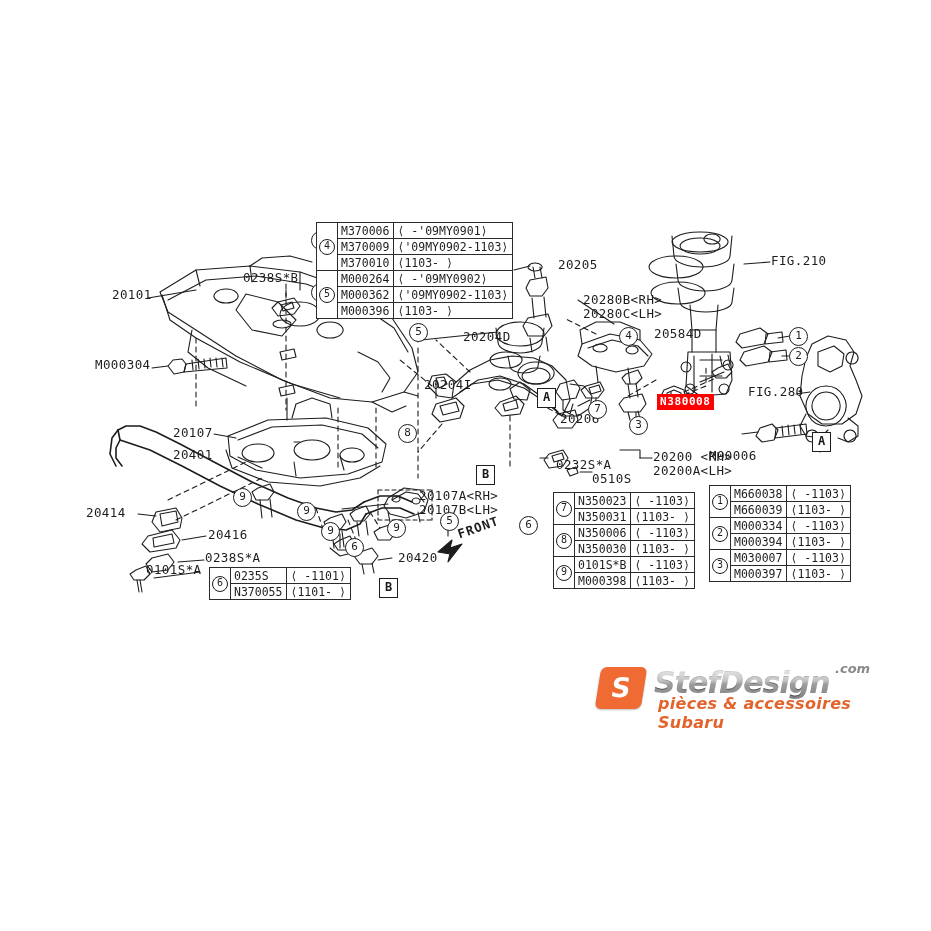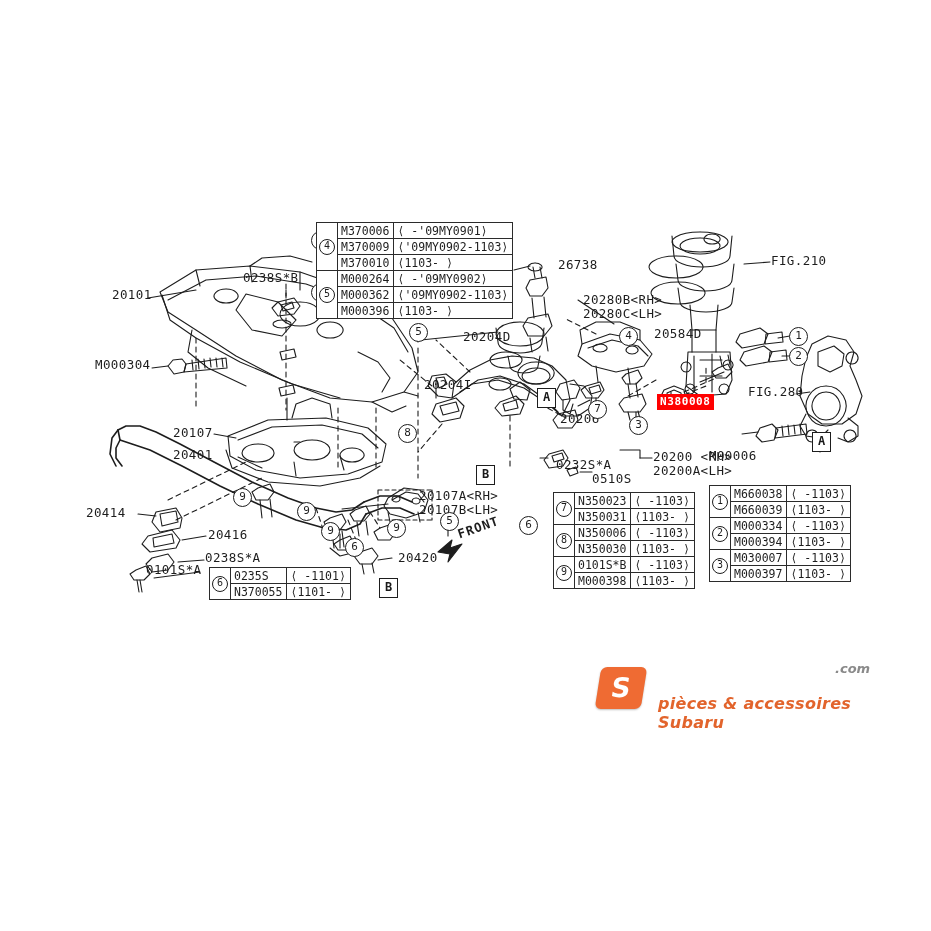--- a/index.html
+++ b/index.html
@@ -333,21 +333,21 @@
 <div class="lbl" style="left:173px;top:448px;">20401</div>
 <div class="lbl" style="left:86px;top:506px;">20414</div>
 <div class="lbl" style="left:208px;top:528px;">20416</div>
 <div class="lbl" style="left:205px;top:551px;">0238S*A</div>
 <div class="lbl" style="left:146px;top:563px;text-align:right;">0101S*A</div>
 <div class="lbl" style="left:398px;top:551px;">20420</div>
 <div class="lbl" style="left:419px;top:489px;">20107A&lt;RH&gt;</div>
 <div class="lbl" style="left:419px;top:503px;">20107B&lt;LH&gt;</div>
 <div class="lbl" style="left:463px;top:330px;">20204D</div>
 <div class="lbl" style="left:424px;top:378px;">20204I</div>
-<div class="lbl" style="left:558px;top:258px;">26738</div>
+<div class="lbl" style="left:558px;top:258px;">20205</div>
 <div class="lbl" style="left:560px;top:412px;">20206</div>
 <div class="lbl" style="left:583px;top:293px;text-align:center;">20280B&lt;RH&gt;</div>
 <div class="lbl" style="left:583px;top:307px;">20280C&lt;LH&gt;</div>
 <div class="lbl" style="left:556px;top:458px;">0232S*A</div>
 <div class="lbl" style="left:592px;top:472px;">0510S</div>
 <div class="lbl" style="left:653px;top:450px;">20200 &lt;RH&gt;</div>
 <div class="lbl" style="left:653px;top:464px;">20200A&lt;LH&gt;</div>
 <div class="lbl" style="left:654px;top:327px;">20584D</div>
 <div class="lbl" style="left:690px;top:449px;padding-left:19px;">M00006</div>
 <div class="lbl" style="left:771px;top:254px;">FIG.210</div>
@@ -484,17 +484,18 @@
         <tr>
           <td class="pn">M000397</td>
           <td class="rg">⟨1103- ⟩</td>
         </tr>
       </tbody>
 </table>
 
 <div id="wm">
   <div class="badge"></div>
   <div class="badgeS">S</div>
+  <div class="wordmark">StefDesign</div>
   <div class="dotcom">.com</div>
   <div class="tag">pièces &amp; accessoires Subaru</div>
 </div>
 
 </div>
 
 </body></html>

